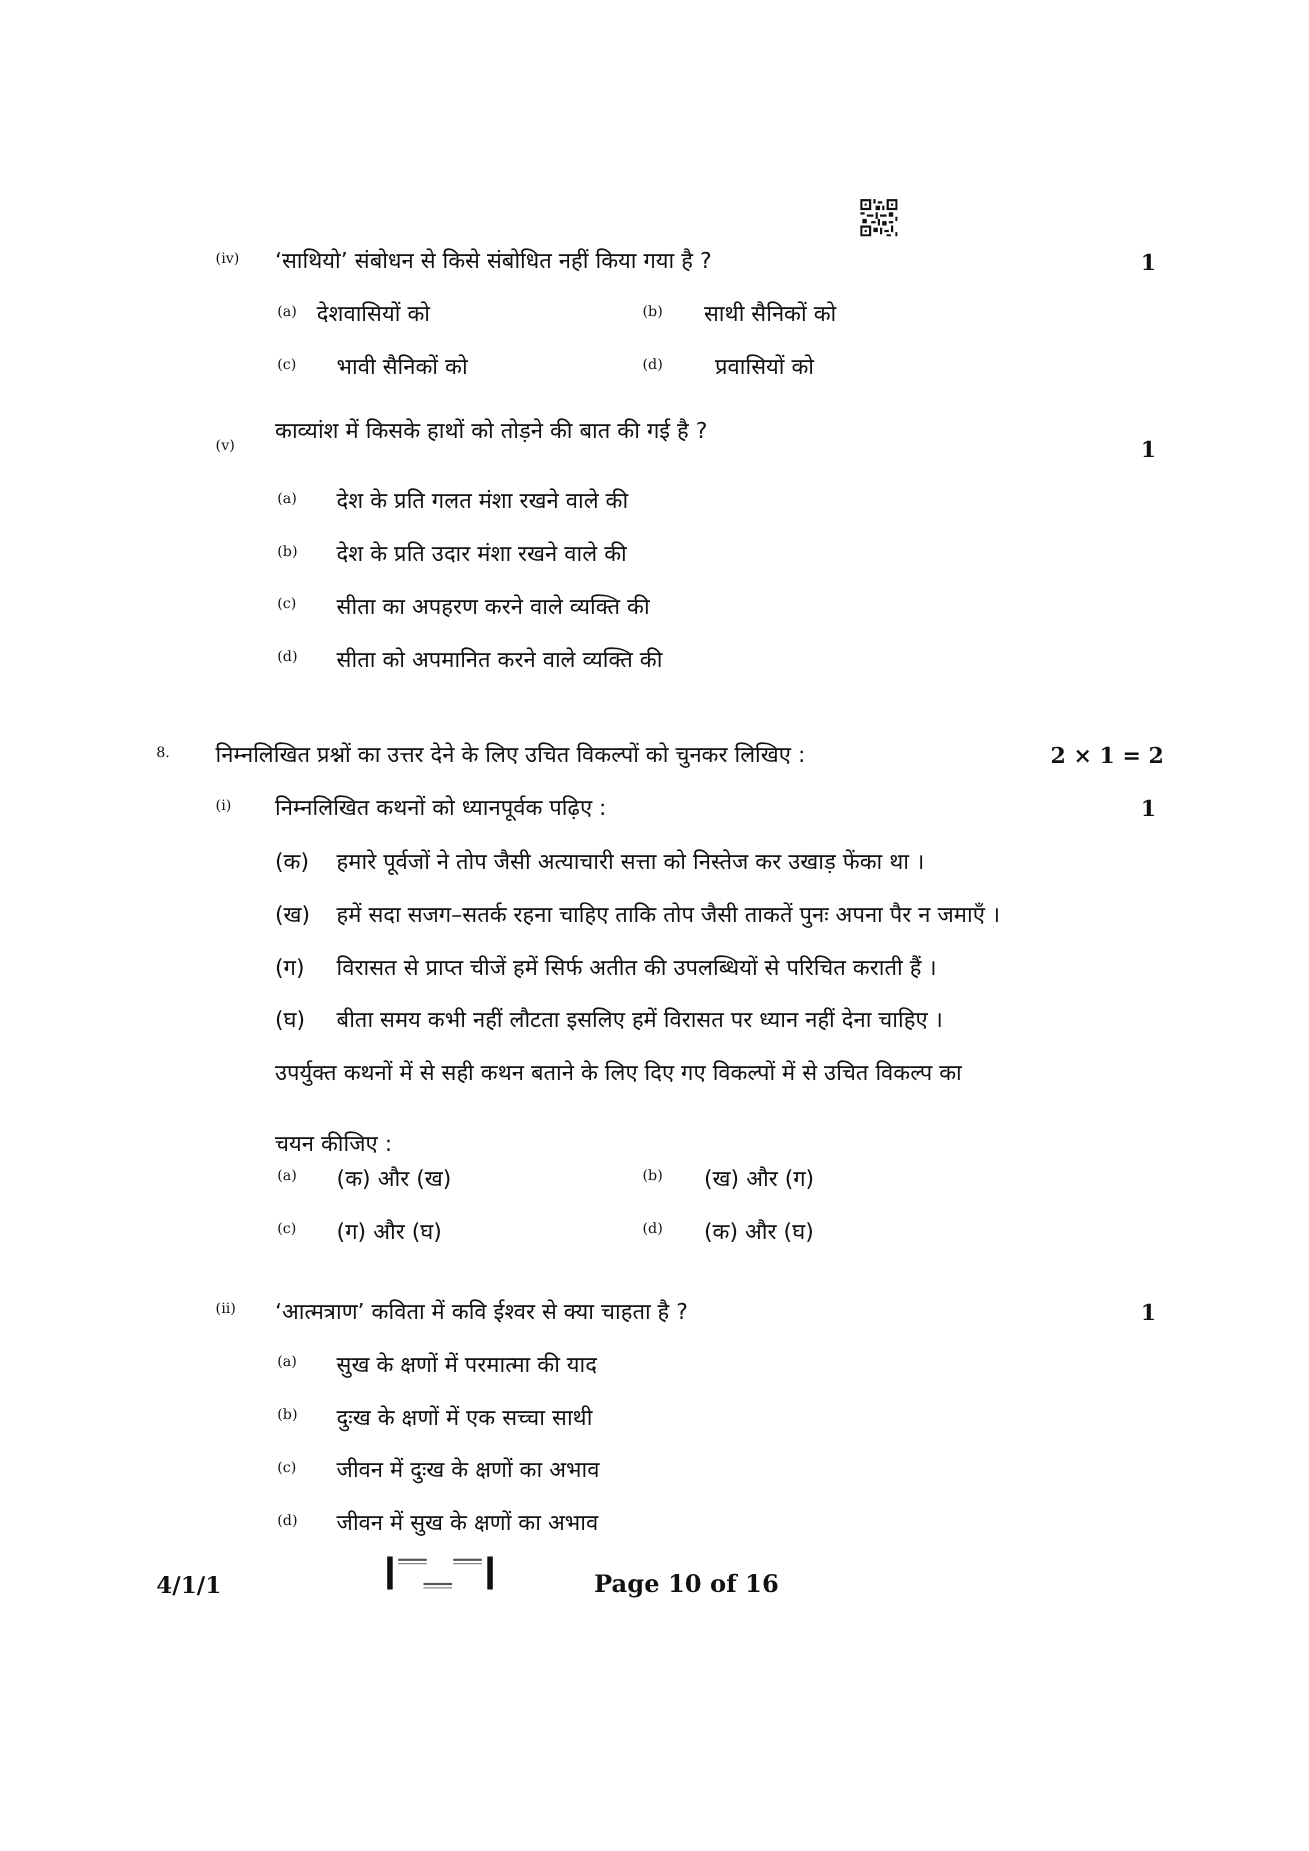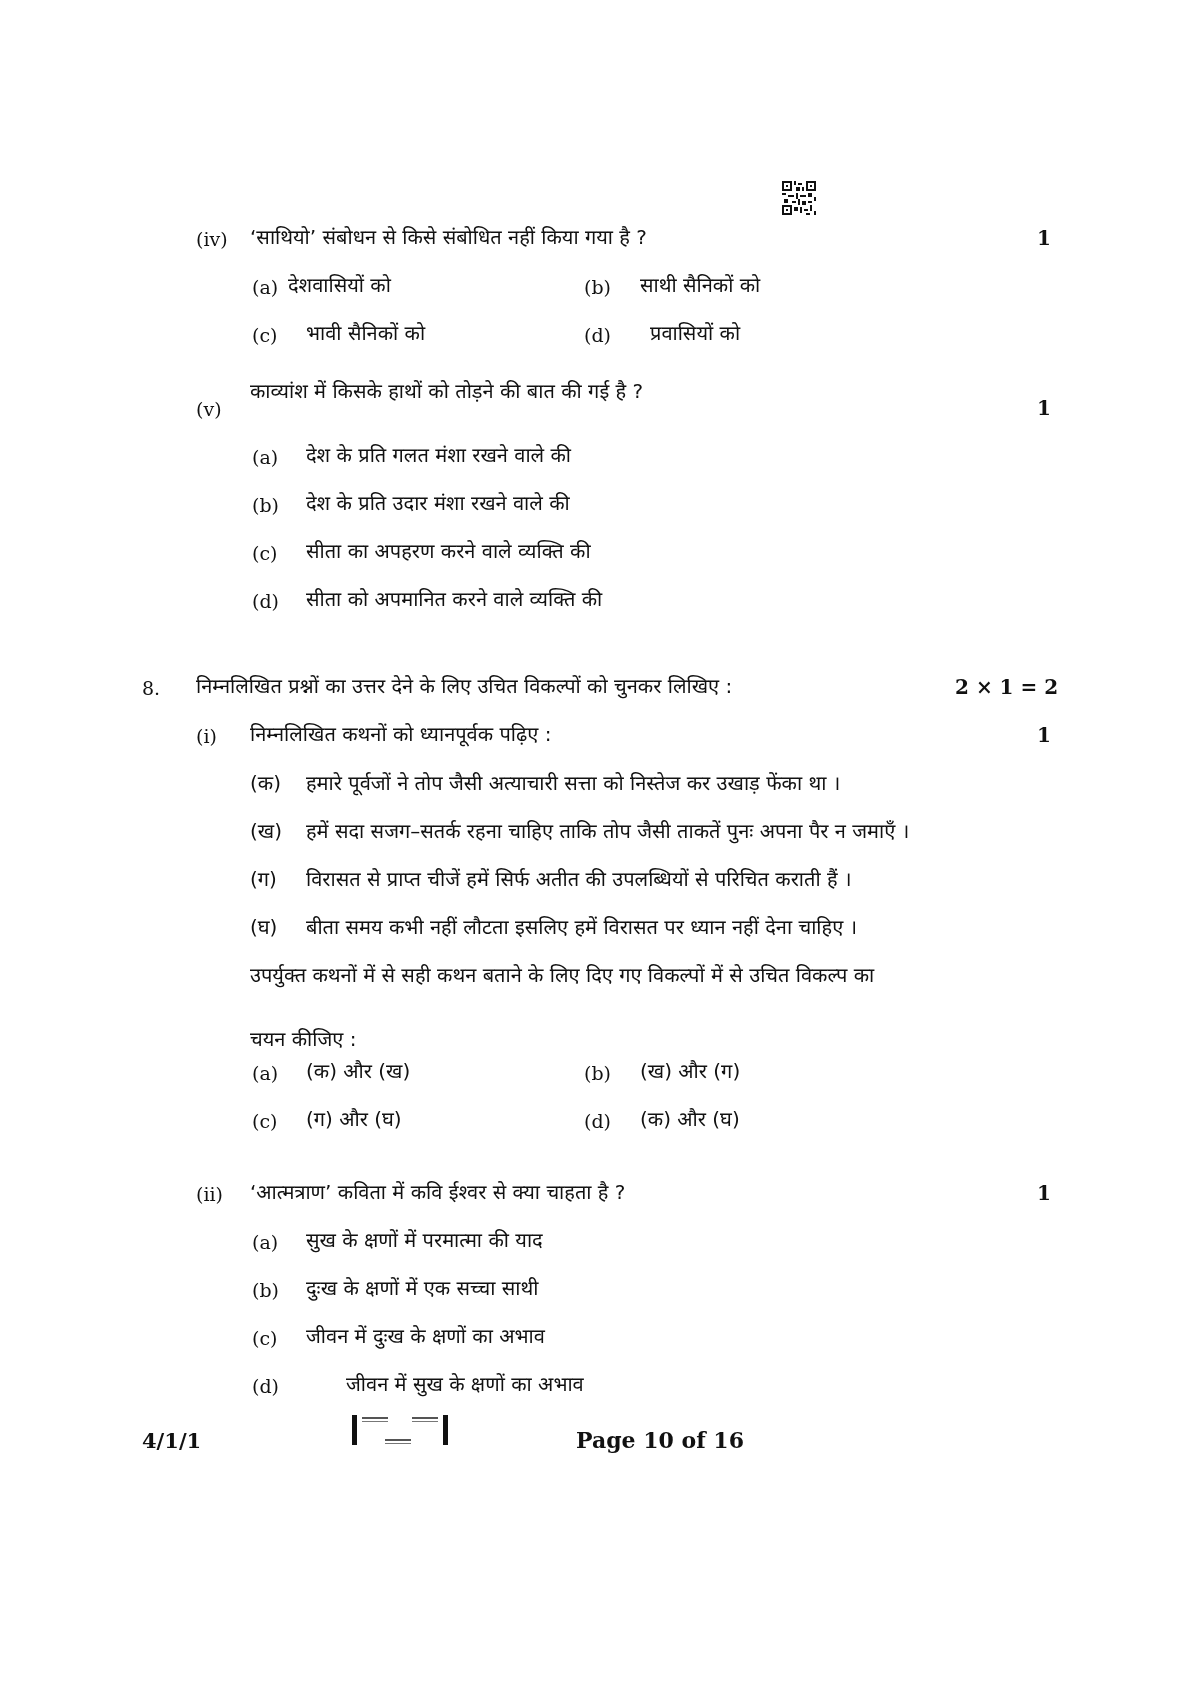--- a/index.html
+++ b/index.html
@@ -1,19 +1,19 @@
 <!DOCTYPE html>
 <html><head>
   <meta charset="utf-8">
   <style>
     html, body { margin: 0; padding: 0; background: #ffffff; }
     body { width: 1190px; height: 1683px; position: relative; overflow: hidden;
            font-family: "DejaVu Serif", "Liberation Serif", serif; color: #111; }
     .abs { position: absolute; white-space: nowrap; }
-    .num { font-family: "DejaVu Serif", "Liberation Serif", serif; font-size: 19px; }
+    .num { font-family: "DejaVu Serif", "Liberation Serif", serif; font-size: 13px; }
     .hi { font-family: "DejaVu Sans", "Liberation Sans", sans-serif; font-size: 20px; }
     .marks { font-family: "DejaVu Serif", "Liberation Serif", serif; font-size: 20px; font-weight: bold; }
     .qr { position: absolute; left: 782px; top: 181px; width: 34px; height: 34px; }
     .footer-code { font-family: "DejaVu Serif", "Liberation Serif", serif; font-weight: bold; font-size: 21px; }
     .footer-page { font-family: "DejaVu Serif", "Liberation Serif", serif; font-weight: bold; font-size: 22px; }
     .barcode { position: absolute; left: 350px; top: 1413px; width: 100px; height: 34px; }
   </style>
 </head>
 <body>
 
@@ -119,29 +119,29 @@
   <span class="abs hi" style="left:250px;top:1178px;">‘आत्मत्राण’ कविता में कवि ईश्वर से क्या चाहता है ?</span>
   <span class="abs marks" style="left:1037px;top:1181px;">1</span>
 
   <span class="abs num" style="left:252px;top:1231px;">(a)</span>
   <span class="abs hi" style="left:306px;top:1226px;">सुख के क्षणों में परमात्मा की याद</span>
   <span class="abs num" style="left:252px;top:1279px;">(b)</span>
   <span class="abs hi" style="left:306px;top:1274px;">दुःख के क्षणों में एक सच्चा साथी</span>
   <span class="abs num" style="left:252px;top:1327px;">(c)</span>
   <span class="abs hi" style="left:306px;top:1322px;">जीवन में दुःख के क्षणों का अभाव</span>
   <span class="abs num" style="left:252px;top:1375px;">(d)</span>
-  <span class="abs hi" style="left:306px;top:1370px;margin-left:40px;">जीवन में सुख के क्षणों का अभाव</span>
+  <span class="abs hi" style="left:306px;top:1370px;">जीवन में सुख के क्षणों का अभाव</span>
 </div>
 
 <div>
   <span class="abs footer-code" style="left:142px;top:1428px;">4/1/1</span>
   <svg class="barcode" viewBox="0 0 100 34">
     <rect x="2" y="2" width="5" height="30" fill="#111"></rect>
     <rect x="12" y="4" width="26" height="2" fill="#555"></rect>
     <rect x="12" y="8" width="26" height="1" fill="#777"></rect>
     <rect x="35" y="26" width="26" height="2" fill="#555"></rect>
     <rect x="35" y="30" width="26" height="1" fill="#777"></rect>
     <rect x="62" y="4" width="26" height="2" fill="#555"></rect>
     <rect x="62" y="8" width="26" height="1" fill="#777"></rect>
     <rect x="93" y="2" width="5" height="30" fill="#111"></rect>
   </svg>
-  <span class="abs footer-page" style="left:540px;top:1427px;margin-left:36px;">Page 10 of 16</span>
+  <span class="abs footer-page" style="left:540px;top:1427px;">Page 10 of 16</span>
 </div>
 
 </body></html>

